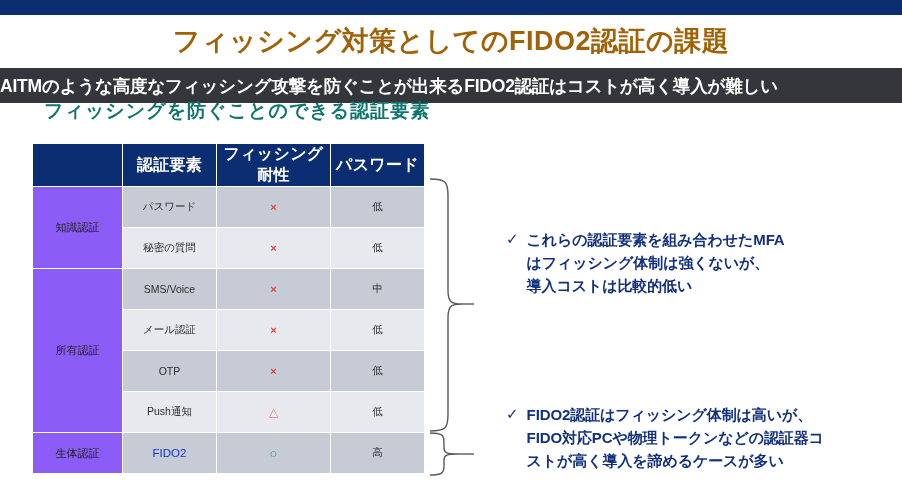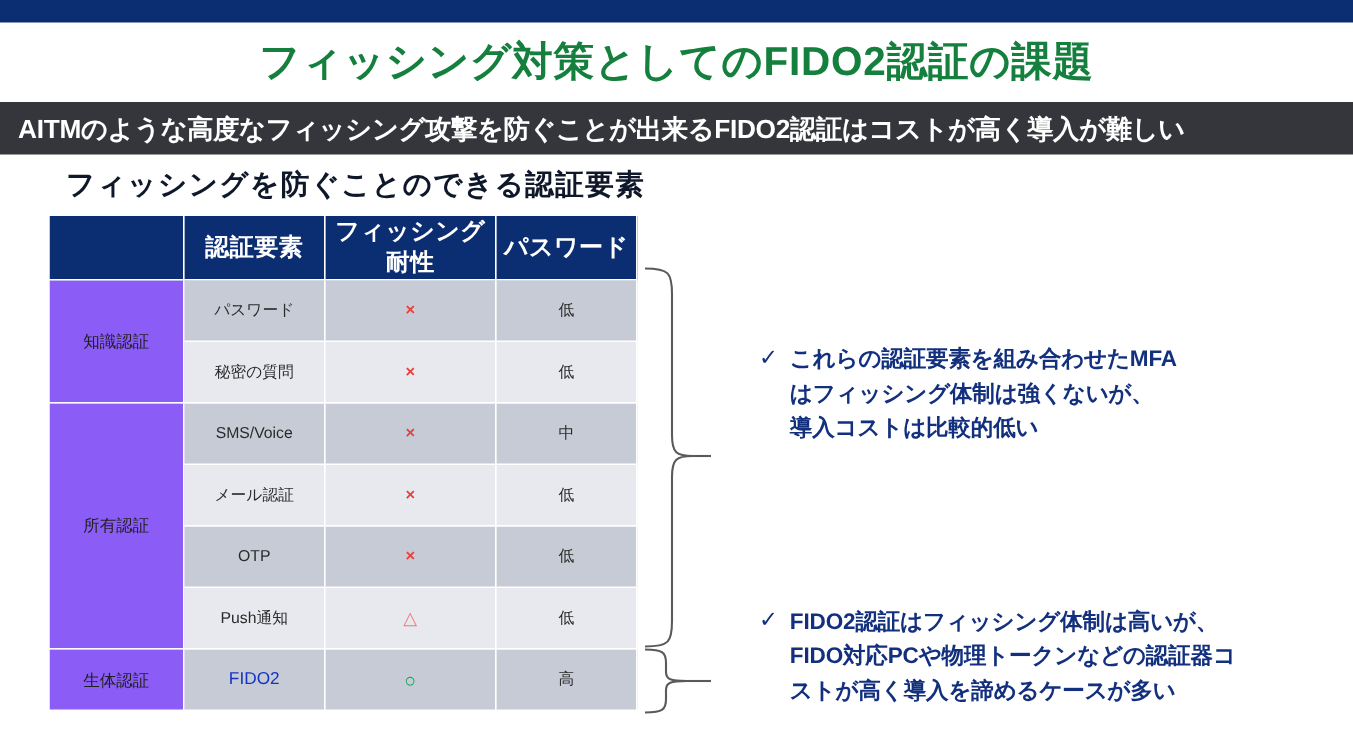--- a/index.html
+++ b/index.html
@@ -29,50 +29,49 @@
 
   
   .slide-title {
     position: absolute;
     left: 0; top: 20px;
     width: 902px;
     text-align: center;
     font-size: 27px;
     font-weight: bold;
     letter-spacing: 0.5px;
-    color: #15803d;
+    color: #a16207;
     line-height: 42px;
     white-space: nowrap;
   }
 
   
   .subtitle-banner {
     position: absolute;
     left: 0; top: 68px;
     width: 902px; height: 35px;
     background: #35363c;
     display: flex;
     align-items: center;
   }
   .subtitle-text {
     color: #ffffff;
     font-size: 17.5px;
     font-weight: bold;
-    padding-left: 12px;
     letter-spacing: -0.2px;
     white-space: nowrap;
   }
 
   
   .section-heading {
     position: absolute;
-    left: 44px; top: 110px;
+    left: 44px; top: 98px;
     font-size: 19px;
     font-weight: bold;
-    color: #0f172a;
+    color: #0f766e;
     letter-spacing: 1px;
     white-space: nowrap;
   }
 
   
   .auth-table {
     position: absolute;
     left: 32px; top: 143px;
     width: 392px;
     border-collapse: collapse;

